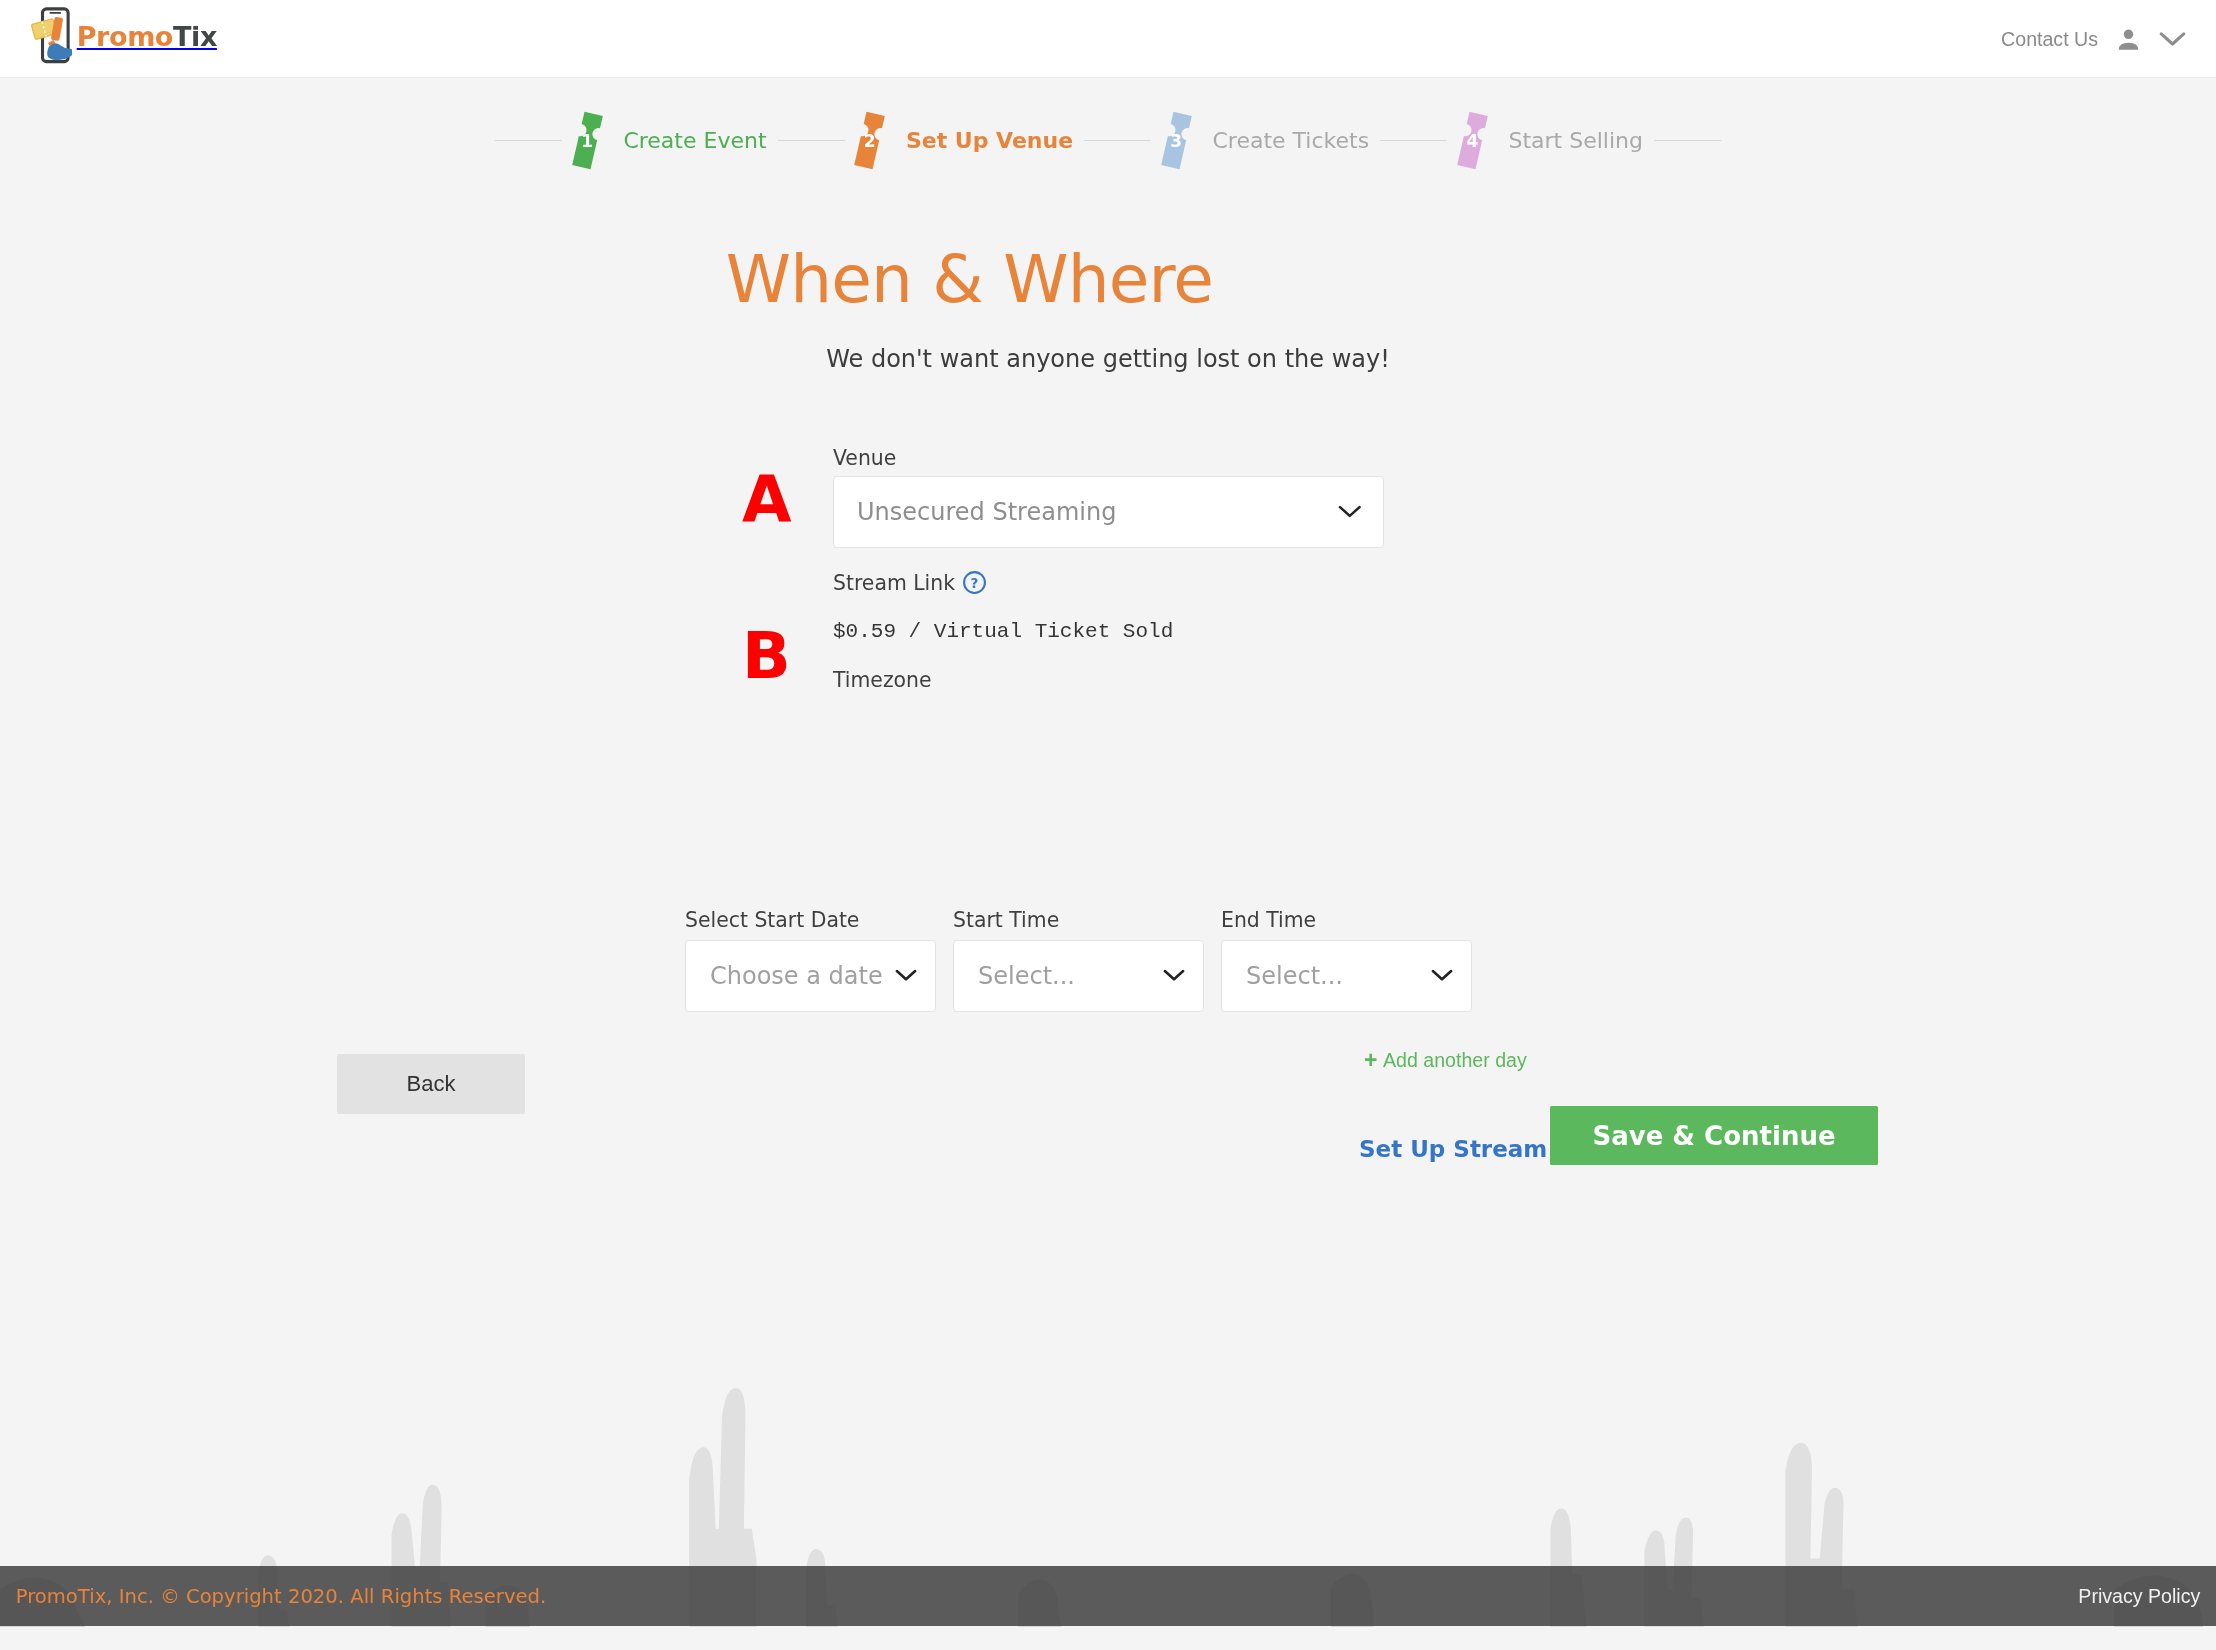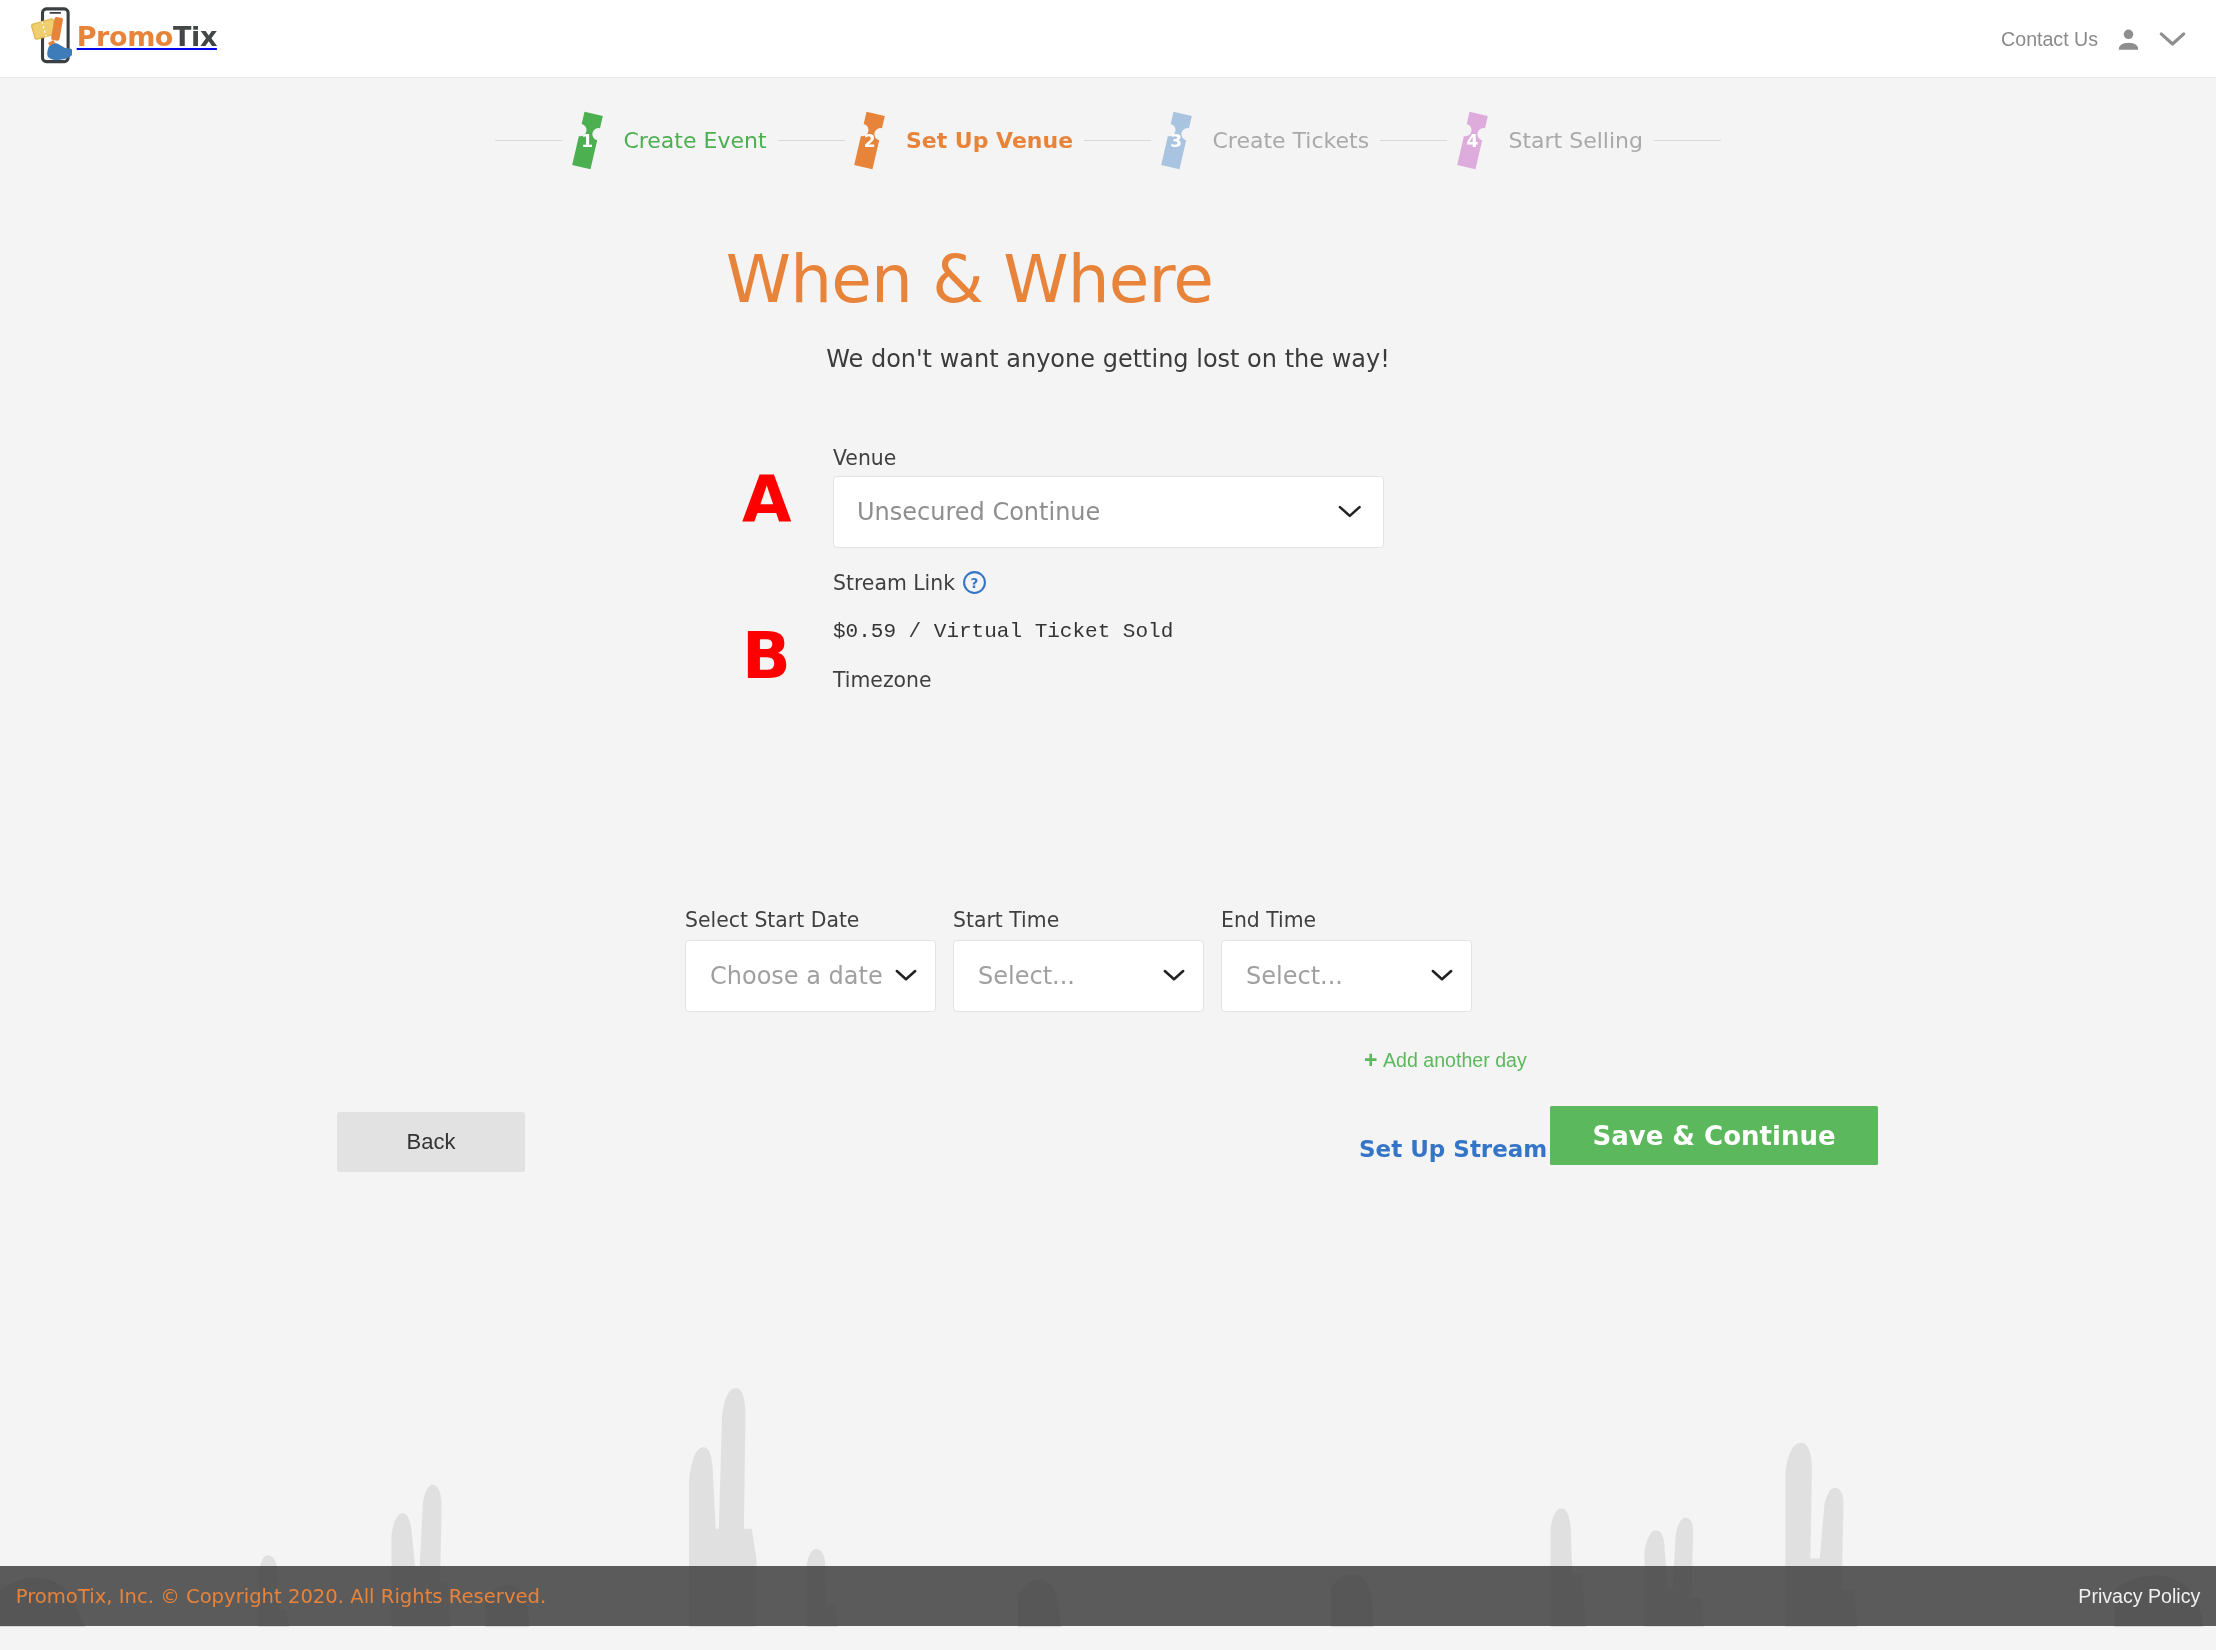--- a/index.html
+++ b/index.html
@@ -185,21 +185,21 @@
     position: absolute; left: 1364px; top: 1049px;
     font-family: "Liberation Sans", sans-serif;
     font-size: 19.6px; color: #5cb85c;
     display: flex; align-items: center; gap: 5.5px;
     text-decoration: none; white-space: nowrap;
   }
   .add-day .plus { font-weight: 700; font-size: 23px; line-height: 1; }
 
   
   .btn-back {
-    position: absolute; left: 337px; top: 1112px;
+    position: absolute; left: 337px; top: 1054px;
     width: 188px; height: 60px;
     background: #e2e2e2;
     border: none; border-radius: 2.3px;
     font-family: "Liberation Sans", sans-serif;
     font-size: 22px; color: #333333;
     cursor: pointer;
   }
   .btn-later {
     position: absolute; left: 1359px; top: 1136px;
     font-family: "DejaVu Sans", sans-serif;
@@ -372,21 +372,21 @@
     <div class="title">When &amp; Where</div>
     <div class="subtitle">We don't want anyone getting lost on the way!</div>
 
     <div class="marker" id="marker-a">A</div>
     <div class="marker" id="marker-b">B</div>
 
     <div class="form-col">
 
       <div class="field-label">Venue</div>
       <div class="control">
-        <span class="value">Unsecured Continue</span>
+        <span class="value">Unsecured Streaming</span>
         <span class="chev">
           <svg width="23.5" height="14" viewBox="0 0 24 14" aria-hidden="true">
             <path d="M2 2 L12 11 L22 2" fill="none" stroke="#222" stroke-width="2.6" stroke-linecap="round" stroke-linejoin="round"></path>
           </svg>
         </span>
       </div>
 
       <div class="field-label" style="margin-top:22px;">
         <span>Stream Link</span>
         <span class="help-icon">

